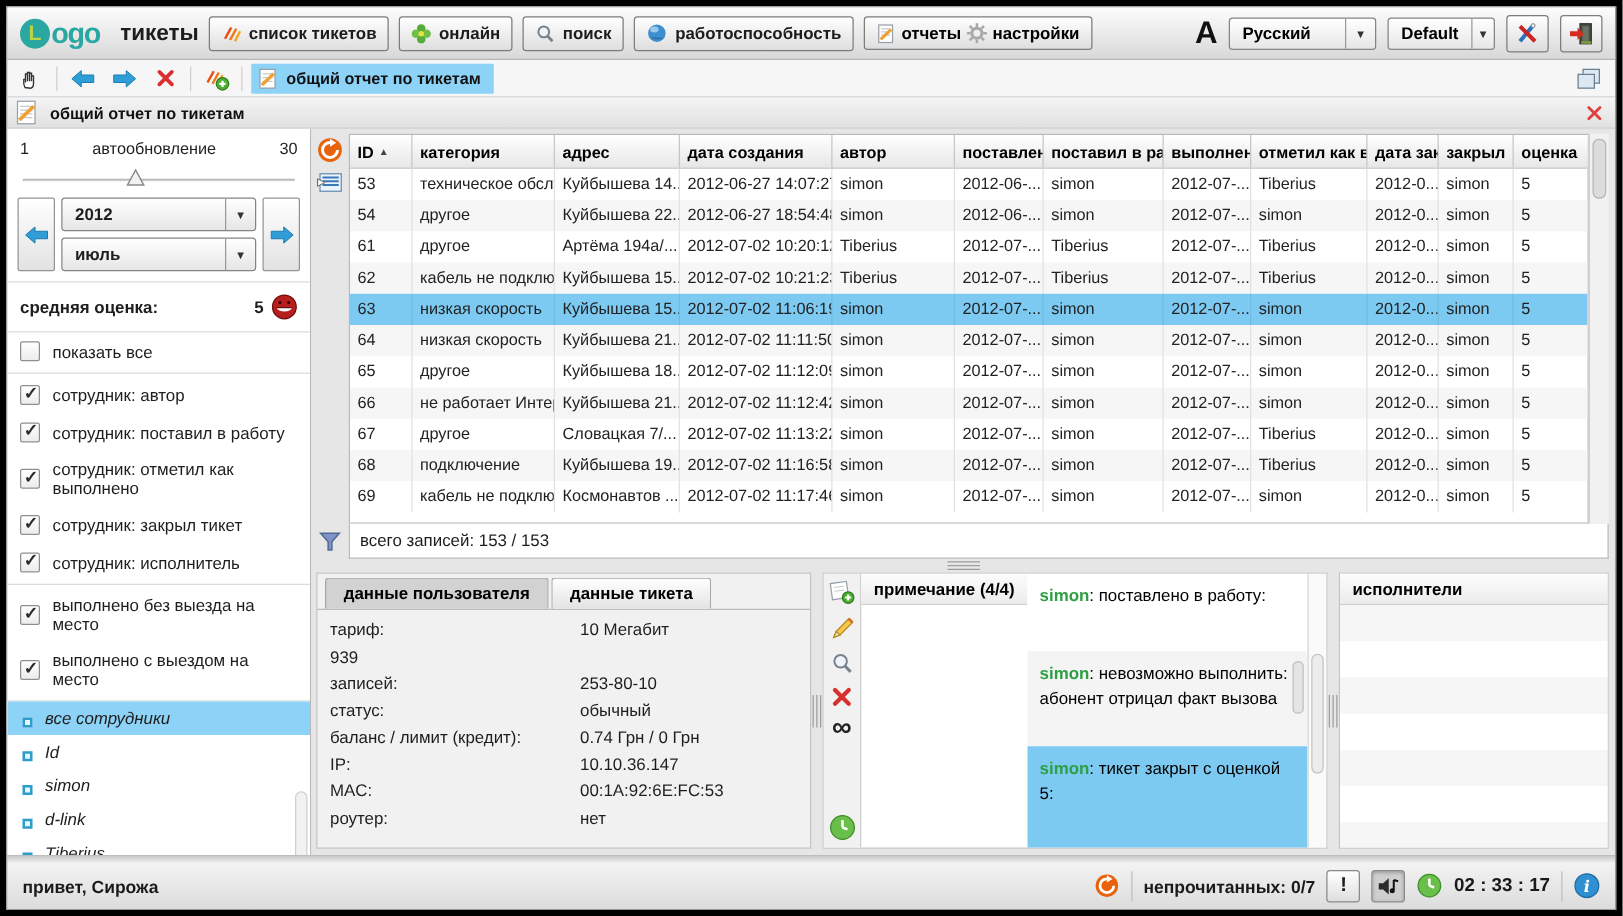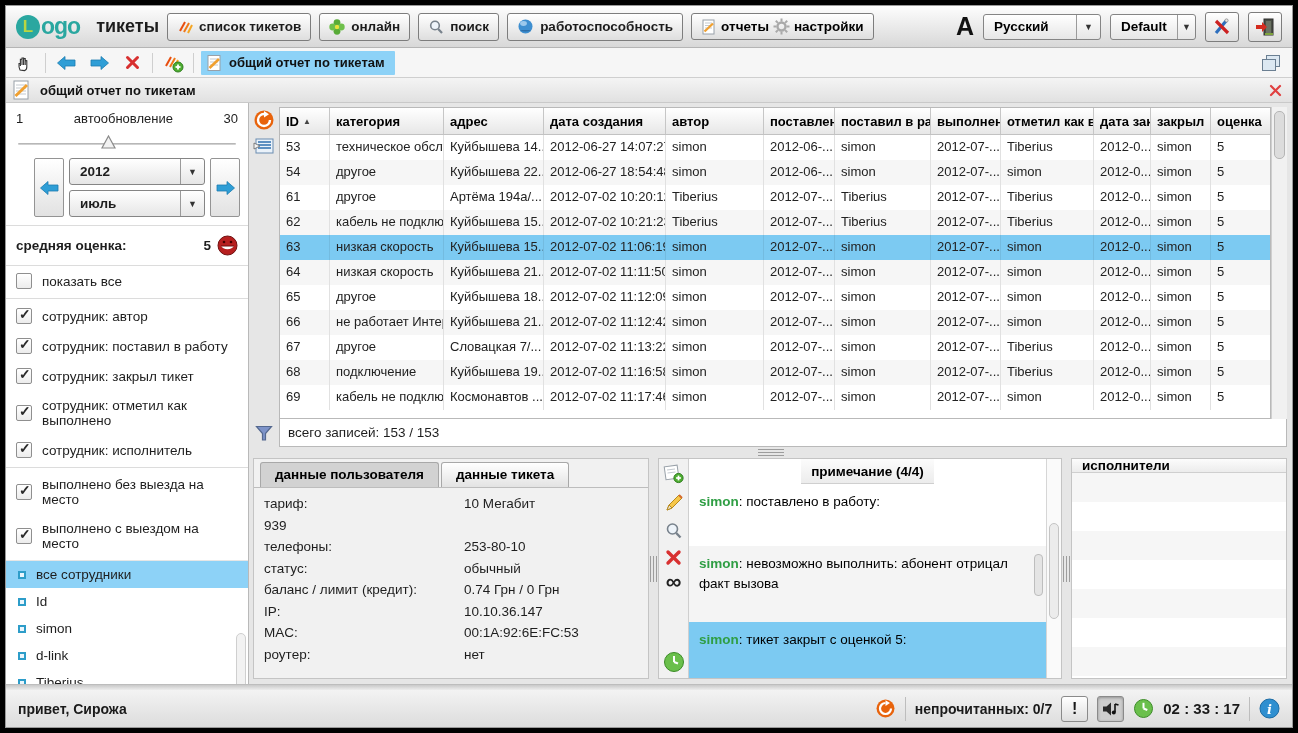--- a/index.html
+++ b/index.html
@@ -39,33 +39,33 @@
 
   
   .content { flex:1; display:flex; min-height:0; }
 
   
   .sidebar { width:243px; background:#fff; border-right:1px solid #b9b9b9; display:flex; flex-direction:column; font-size:13.5px; color:#1e1e1e; flex:0 0 auto; }
   .auto-row { display:flex; justify-content:space-between; align-items:center; padding:8px 10px 2px 10px; font-size:13px; }
   .slider { position:relative; height:16px; margin:6px 12px 2px 12px; }
   .slider .track { position:absolute; left:0; right:0; top:9px; height:2px; background:linear-gradient(#aaa,#ddd); border-radius:2px; }
   .slider .thumb { position:absolute; left:38%; top:1px; }
-  .ym-block { display:flex; gap:5px; padding:6px 8px 8px 8px;margin-left:20px; }
+  .ym-block { display:flex; gap:5px; padding:6px 8px 8px 8px; }
   .nav-arrow-btn { width:30px; border:1px solid #949494; border-radius:2px; background:linear-gradient(#ffffff,#e2e2e2); display:flex; align-items:center; justify-content:center; }
   .ym-selects { flex:1; display:flex; flex-direction:column; gap:5px; }
   .ym-selects .selectbox { height:27px; }
   .ym-selects .selectbox .val { flex:1; }
   .avg-row { display:flex; align-items:center; padding:9px 10px; border-top:1px solid #dcdcdc; border-bottom:1px solid #dcdcdc; font-weight:bold; font-size:13.5px; gap:6px; }
   .avg-row .lbl { flex:1; }
   .chk-row { display:flex; align-items:center; gap:10px; padding:7px 10px; }
   .chk-box { width:16px; height:16px; border:1px solid #8f8f8f; border-radius:2px; background:linear-gradient(#ffffff,#ececec); position:relative; flex:0 0 auto; }
   .chk-row.checked .chk-box::after { content:"✓"; position:absolute; left:2px; top:-3px; font-size:14px; font-weight:bold; color:#2b2b2b; }
   .side-sep { height:1px; background:#dcdcdc; margin:2px 0; }
   .emp-list { flex:1; overflow:hidden; position:relative; margin-top:2px; border-top:1px solid #e6e6e6; }
-  .emp-row { display:flex; align-items:center; gap:10px; padding:6px 10px 6px 12px; }
+  .emp-row { display:flex; align-items:flex-end; gap:10px; padding:6px 10px 6px 12px;font-style:italic; }
   .emp-row.selected { background:#8dd2f7; }
   .emp-bullet { width:8px; height:8px; border:2px solid #2d9dc9; background:#eaf6fd; flex:0 0 auto; }
   .emp-scroll { position:absolute; right:2px; top:72px; width:10px; height:150px; background:#f2f2f2; border:1px solid #cfcfcf; border-radius:5px; }
 
   
   .main { flex:1; display:flex; flex-direction:column; min-width:0; background:#e6e6e6; }
   .table-zone { flex:1; display:flex; flex-direction:column; min-height:0; padding:4px 5px 0 0; }
   .tz-top { flex:1; display:flex; min-height:0; }
   .icon-strip { width:30px; display:flex; flex-direction:column; align-items:center; gap:6px; padding-top:2px; flex:0 0 auto; }
   .table-wrap { flex:1; display:flex; flex-direction:column; border:1px solid #b9b9b9; background:#fff; min-width:0; }
@@ -99,34 +99,34 @@
   .ptab { padding:4px 14px 5px; font-weight:bold; font-size:13.5px; border:1px solid #a8a8a8; border-bottom:none; border-radius:3px 3px 0 0; background:linear-gradient(#ffffff,#e3e3e3); }
   .ptab.active { background:#d2d2d2; }
   .fields { padding:5px 10px; font-size:13.5px; }
   .frow { display:flex; line-height:21.5px; }
   .frow .fl { width:200px; color:#1e1e1e; flex:0 0 auto; }
   .frow .fv { color:#1e1e1e; }
 
   .notes-panel { flex:1; display:flex; border:1px solid #c4c4c4; background:#fff; min-width:0; }
   .notes-toolbar { width:30px; background:#f1f1f1; border-right:1px solid #cfcfcf; display:flex; flex-direction:column; align-items:center; gap:9px; padding:5px 0; flex:0 0 auto; }
   .notes-toolbar .spacer { flex:1; }
-  .notes-main { flex:1; display:flex; flex-direction:column; min-width:0;align-items:center; }
+  .notes-main { flex:1; display:flex; flex-direction:row; min-width:0; }
   .notes-header { height:25px; background:linear-gradient(#fcfcfc,#ececec); border-bottom:1px solid #cfcfcf; font-weight:bold; font-size:13.5px; display:flex; align-items:center; padding:0 10px; flex:0 0 auto; }
   .notes-list { flex:1; display:flex; flex-direction:column; min-height:0; }
   .note { padding:8px 10px; font-size:13.5px; line-height:1.45; position:relative; }
   .note .author { color:#2f9e44; font-weight:bold; }
   .note-1 { height:62px; background:#fff; }
   .note-2 { height:76px; background:#f4f4f4; }
   .note-2 .inner-thumb { position:absolute; right:3px; top:8px; width:9px; height:42px; background:#e4e4e4; border:1px solid #bdbdbd; border-radius:4px; }
   .note-3 { flex:1; background:#7ccaf2; }
   .notes-scroll { width:15px; border-left:1px solid #d6d6d6; background:#fafafa; position:relative; flex:0 0 auto; }
   .notes-scroll .thumb { position:absolute; left:2px; right:2px; top:64px; height:96px; background:#ececec; border:1px solid #c4c4c4; border-radius:5px; }
 
   .exec-panel { width:216px; border:1px solid #c4c4c4; background:#fff; display:flex; flex-direction:column; flex:0 0 auto; }
-  .exec-header { height:14px; background:linear-gradient(#fcfcfc,#ececec); border-bottom:1px solid #cfcfcf; font-weight:bold; font-size:13.5px; display:flex; align-items:center; padding:0 10px; flex:0 0 auto; }
+  .exec-header { height:25px; background:linear-gradient(#fcfcfc,#ececec); border-bottom:1px solid #cfcfcf; font-weight:bold; font-size:13.5px; display:flex; align-items:center; padding:0 10px; flex:0 0 auto; }
   .exec-body { flex:1; background:repeating-linear-gradient(#f6f6f6 0 29px, #ffffff 29px 58px); }
 
   
   .pre-status { height:6px; background:linear-gradient(#c9c9c9,#ededed); border-top:1px solid #bdbdbd; flex:0 0 auto; }
   .statusbar { height:37px; background:linear-gradient(#f3f3f3,#dcdcdc); display:flex; align-items:center; padding:0 12px; font-size:14px; font-weight:bold; color:#1a1a1a; flex:0 0 auto; }
   .status-right { margin-left:auto; display:flex; align-items:center; gap:9px; }
   .s-sep { width:1px; height:24px; background:#bdbdbd; }
   .sq-btn { min-width:27px; height:26px; border:1px solid #8a8a8a; border-radius:3px; background:linear-gradient(#ffffff,#dedede); display:flex; align-items:center; justify-content:center; font-weight:bold; font-size:16px; }
   .sq-btn.pressed { background:#cfcfcf; box-shadow:inset 0 1px 3px rgba(0,0,0,.3); }
   .time { font-weight:bold; font-size:15px; }
@@ -390,26 +390,26 @@
           <span>сотрудник: автор</span>
         </div>
 
         <div class="chk-row checked">
           <span class="chk-box"></span>
           <span>сотрудник: поставил в работу</span>
         </div>
 
         <div class="chk-row checked">
           <span class="chk-box"></span>
-          <span>сотрудник: закрыл тикет</span>
+          <span>сотрудник: отметил как выполнено</span>
         </div>
 
         <div class="chk-row checked">
           <span class="chk-box"></span>
-          <span>сотрудник: отметил как выполнено</span>
+          <span>сотрудник: закрыл тикет</span>
         </div>
 
         <div class="chk-row checked">
           <span class="chk-box"></span>
           <span>сотрудник: исполнитель</span>
         </div>
 
       <div class="side-sep"></div>
 
         <div class="chk-row checked">
@@ -720,21 +720,21 @@
               <div class="frow">
                 <span class="fl">тариф:</span>
                 <span class="fv">10 Мегабит</span>
               </div>
 
               <div class="frow">
                 <span class="fv">939</span>
               </div>
 
               <div class="frow">
-                <span class="fl">телефоны:</span>
+                <span class="fl">записей:</span>
                 <span class="fv">253-80-10</span>
               </div>
 
               <div class="frow">
                 <span class="fl">статус:</span>
                 <span class="fv">обычный</span>
               </div>
 
               <div class="frow">
                 <span class="fl">баланс / лимит (кредит):</span>

